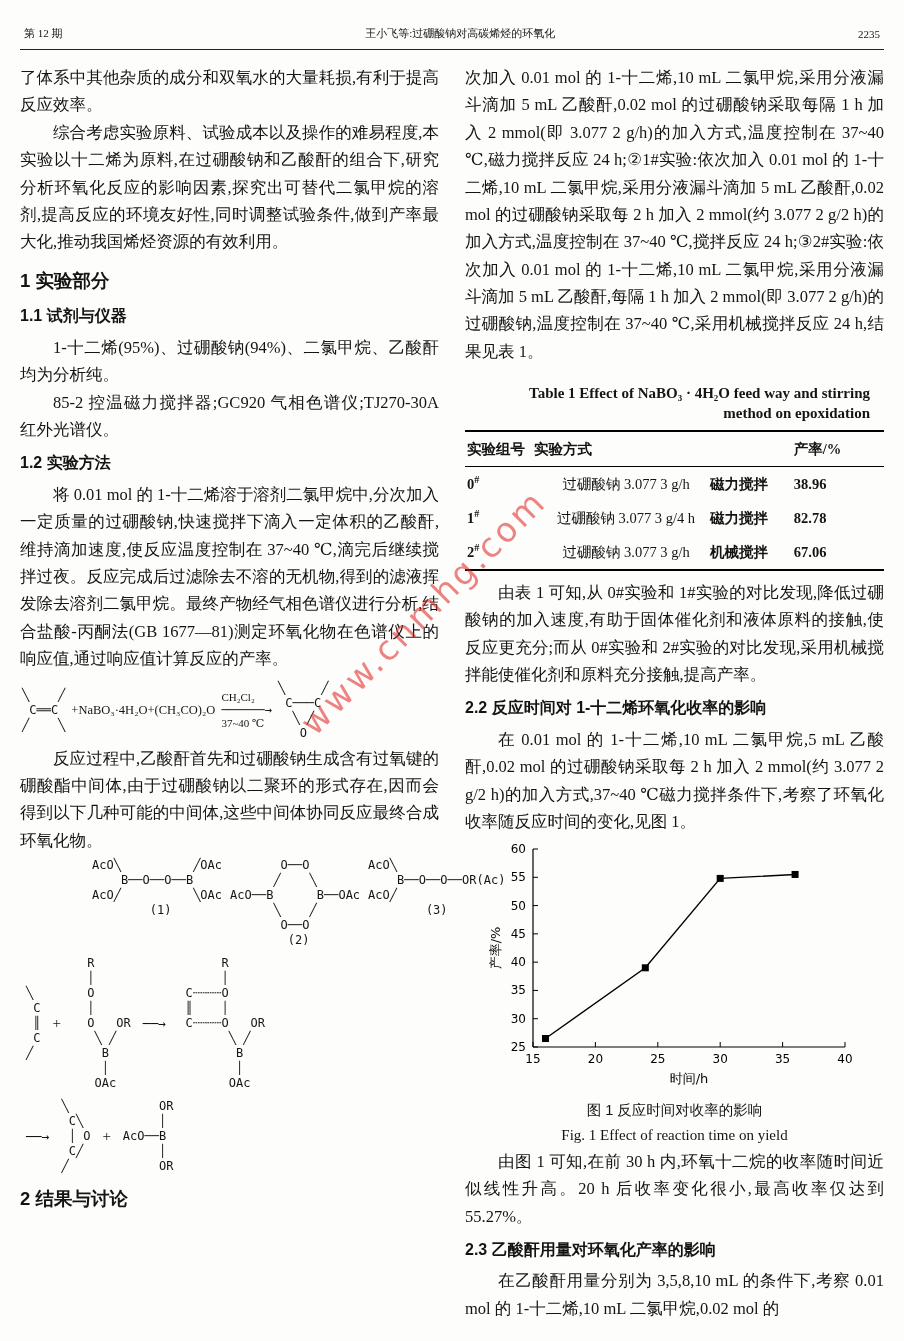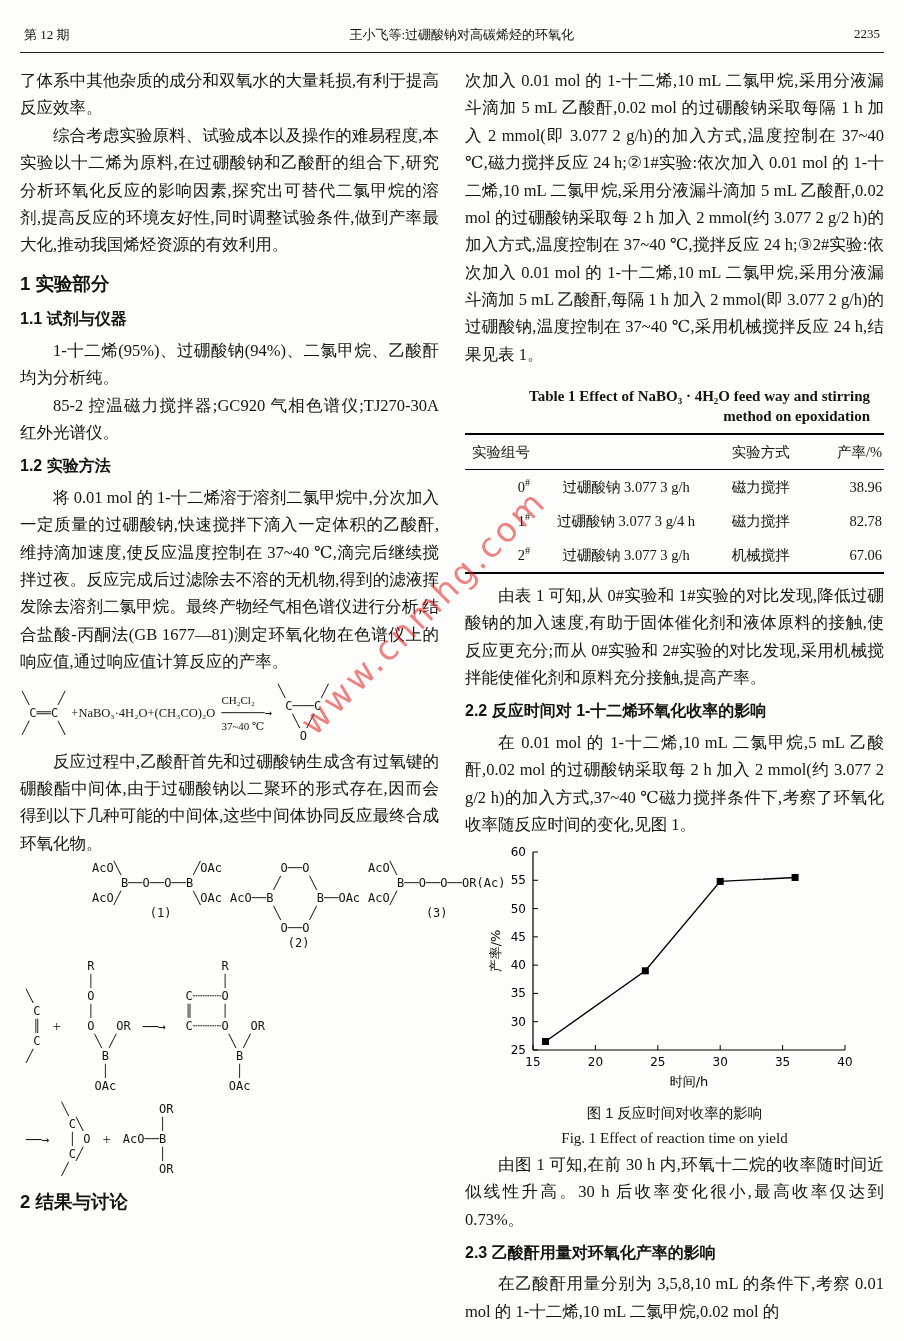--- a/index.html
+++ b/index.html
@@ -1,22 +1,22 @@
 <!DOCTYPE html>
 <html><head>
 <meta charset="utf-8">
 <style>
   html,body{margin:0;padding:0;background:#888;}
   .page{
     position:relative;width:904px;height:1341px;overflow:hidden;background:#fdfdfb;
     box-sizing:border-box;padding:26px 20px 0;margin:0 auto;
     font-family:"Liberation Serif","DejaVu Serif",serif;color:#141414;
   }
-  .header{display:flex;justify-content:space-between;align-items:flex-start;
-    padding:0 4px 8px;border-bottom:1.5px solid #222;font-size:13px;}
+  .header{display:flex;justify-content:space-between;align-items:center;
+    padding:0 4px 8px;border-bottom:1.5px solid #222;font-size:11px;}
   .header .mid{flex:1;text-align:center;}
   .columns{display:flex;gap:26px;margin-top:14px;}
   .col{width:419px;font-size:16.5px;line-height:1.66;text-align:justify;}
   p{margin:0;text-indent:2em;}
   p.cont{text-indent:0;}
   .h-major{font-family:"Liberation Sans","DejaVu Sans",sans-serif;font-weight:700;
     font-size:18.5px;margin:10px 0 5px;}
   .h-minor{font-family:"Liberation Sans","DejaVu Sans",sans-serif;font-weight:700;
     font-size:16px;margin:7px 0 4px;}
   .chem{font-family:"DejaVu Sans Mono",monospace;font-size:12px;line-height:1.25;
@@ -28,21 +28,21 @@
   .mech-row{display:flex;align-items:center;gap:12px;margin:8px 0 0 6px;}
   .mech-plus{font-size:15px;}
   .mech-arrow{font-family:"DejaVu Sans Mono",monospace;font-size:13px;}
   .tbl-cap-zh{text-align:center;font-weight:700;font-family:"Liberation Sans","DejaVu Sans",sans-serif;
     font-size:14.5px;margin-top:6px;}
   .tbl-cap-en{text-align:right;font-weight:700;font-size:15px;line-height:1.35;margin:18px 14px 6px;}
   table{width:100%;border-collapse:collapse;border-top:2px solid #000;border-bottom:2px solid #000;
     font-size:14.5px;margin-bottom:8px;}
   thead th{border-bottom:1px solid #000;font-weight:400;padding:5px 2px;}
   td{padding:5px 2px;}
-  .c{text-align:right;}.l{text-align:center;padding-left:14px;}
+  .c{text-align:left;font-weight:bold;}.l{text-align:center;padding-left:14px;}
   .figure{margin-top:4px;text-align:center;}
   .fig-cap{font-size:14.5px;font-family:"Liberation Sans","DejaVu Sans",sans-serif;}
   .fig-cap-en{font-size:15px;margin-top:1px;}
   .watermark{position:absolute;left:258px;top:592px;transform:rotate(-45deg);
     color:rgba(222,30,30,0.55);font-size:34px;letter-spacing:3px;
     font-family:"DejaVu Sans",sans-serif;z-index:5;pointer-events:none;white-space:nowrap;}
   sup{font-size:70%;}
 </style>
 </head>
 <body>
@@ -236,20 +236,20 @@
             <rect x="152.82" y="125.30000000000001" width="7" height="7" fill="#000"></rect>
             <rect x="227.7" y="35.91714285714289" width="7" height="7" fill="#000"></rect>
             <rect x="302.58" y="31.957142857142856" width="7" height="7" fill="#000"></rect>
             <text x="200" y="244" text-anchor="middle" font-size="13" font-family="&quot;DejaVu Sans&quot;,sans-serif">时间/h</text>
             <text x="11" y="109" text-anchor="middle" font-size="13" font-family="&quot;DejaVu Sans&quot;,sans-serif" transform="rotate(-90 11 109)">产率/%</text>
           </svg>
         <div class="fig-cap">图 1  反应时间对收率的影响</div>
         <div class="fig-cap-en">Fig. 1  Effect of reaction time on yield</div>
       </div>
 
-      <p>由图 1 可知,在前 30 h 内,环氧十二烷的收率随时间近似线性升高。30 h 后收率变化很小,最高收率仅达到 0.73%。</p>
+      <p>由图 1 可知,在前 30 h 内,环氧十二烷的收率随时间近似线性升高。20 h 后收率变化很小,最高收率仅达到 55.27%。</p>
 
       <div class="h-minor">2.3  乙酸酐用量对环氧化产率的影响</div>
       <p>在乙酸酐用量分别为 3,5,8,10 mL 的条件下,考察 0.01 mol 的 1-十二烯,10 mL 二氯甲烷,0.02 mol 的</p>
     </div>
 
   </div>
 </div>
 
 </body></html>

